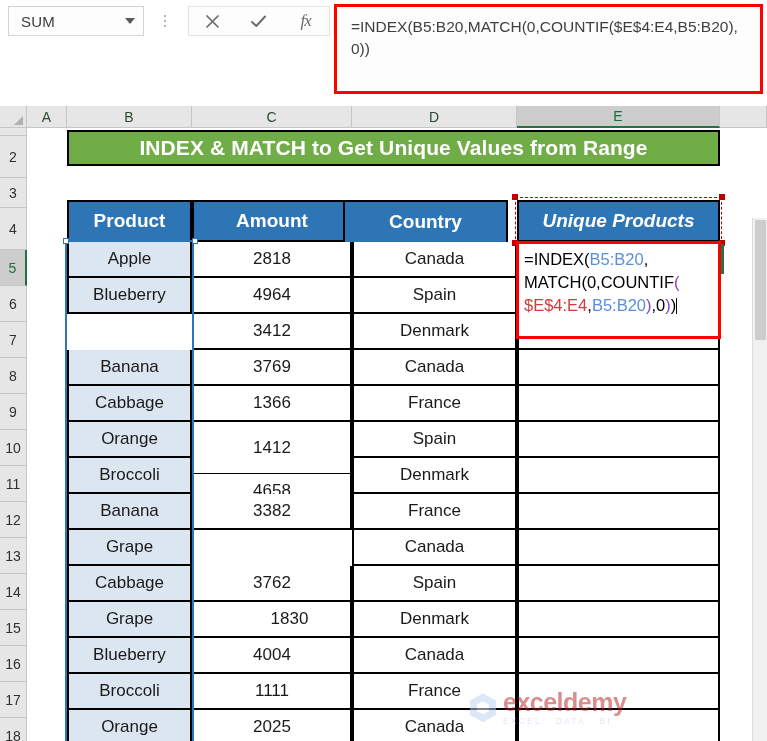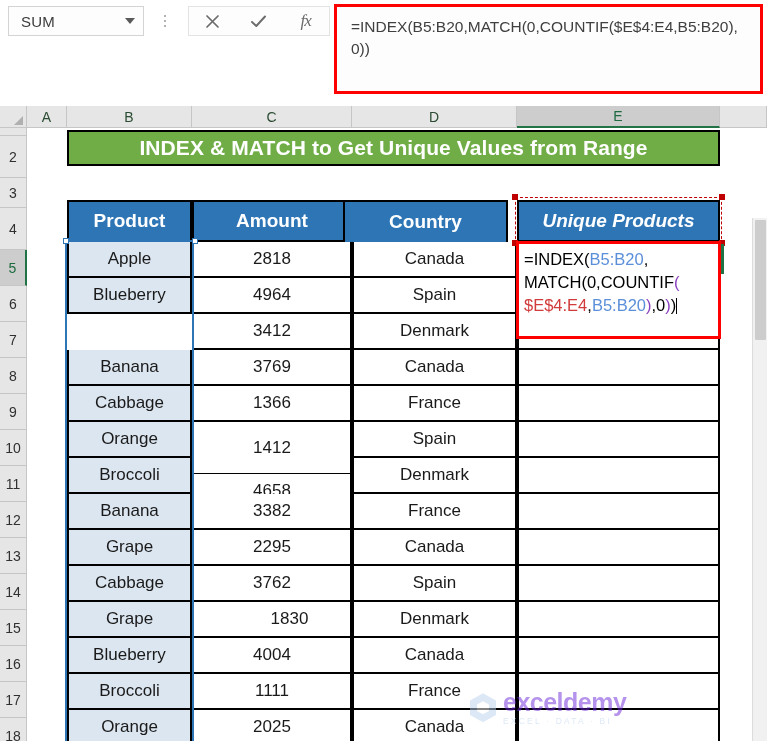--- a/index.html
+++ b/index.html
@@ -264,21 +264,21 @@
   .wm-hex::after {
     content: "";
     position: absolute; left: 7px; top: 8px;
     width: 12px; height: 13px;
     background: #ffffff;
     clip-path: polygon(50% 0%, 100% 25%, 100% 75%, 50% 100%, 0% 75%, 0% 25%);
   }
   .wm-txt { line-height: 1; }
   .wm-name {
     font-size: 25px; font-weight: bold;
-    color: #6d28d9; letter-spacing: -.5px;
+    color: #b91c1c; letter-spacing: -.5px;
   }
   .wm-sub {
     font-size: 8.5px; color: #bcd3ee;
     letter-spacing: 2.2px; margin-top: 2px;
   }
 
   
   .vscroll {
     position: absolute; right: 0; top: 118px;
     width: 15px; height: 623px;
@@ -396,21 +396,20 @@
         <div class="cell-abs tcell plain" style="left: 490px; top: 294px; width: 203px; height: 36px;"></div>
         <div class="cell-abs tcell product" style="left: 40px; top: 330px; width: 125px; height: 36px;">Broccoli</div>
         <div class="cell-abs tcell plain" style="left: 165px; top: 330px; width: 160px; height: 36px; margin-top: 16px;">4658</div>
         <div class="cell-abs tcell plain" style="left: 325px; top: 330px; width: 165px; height: 36px;">Denmark</div>
         <div class="cell-abs tcell plain" style="left: 490px; top: 330px; width: 203px; height: 36px;"></div>
         <div class="cell-abs tcell product" style="left: 40px; top: 366px; width: 125px; height: 36px;">Banana</div>
         <div class="cell-abs tcell plain" style="left: 165px; top: 366px; width: 160px; height: 36px;">3382</div>
         <div class="cell-abs tcell plain" style="left: 325px; top: 366px; width: 165px; height: 36px;">France</div>
         <div class="cell-abs tcell plain" style="left: 490px; top: 366px; width: 203px; height: 36px;"></div>
         <div class="cell-abs tcell product" style="left: 40px; top: 402px; width: 125px; height: 36px;">Grape</div>
-        <div class="cell-abs tcell plain" style="left: 165px; top: 402px; width: 160px; height: 36px;">2295</div>
         <div class="cell-abs tcell plain" style="left: 325px; top: 402px; width: 165px; height: 36px;">Canada</div>
         <div class="cell-abs tcell plain" style="left: 490px; top: 402px; width: 203px; height: 36px;"></div>
         <div class="cell-abs tcell product" style="left: 40px; top: 438px; width: 125px; height: 36px;">Cabbage</div>
         <div class="cell-abs tcell plain" style="left: 165px; top: 438px; width: 160px; height: 36px;">3762</div>
         <div class="cell-abs tcell plain" style="left: 325px; top: 438px; width: 165px; height: 36px;">Spain</div>
         <div class="cell-abs tcell plain" style="left: 490px; top: 438px; width: 203px; height: 36px;"></div>
         <div class="cell-abs tcell product" style="left: 40px; top: 474px; width: 125px; height: 36px;">Grape</div>
         <div class="cell-abs tcell plain" style="left: 165px; top: 474px; width: 160px; height: 36px; padding-left: 35px;">1830</div>
         <div class="cell-abs tcell plain" style="left: 325px; top: 474px; width: 165px; height: 36px;">Denmark</div>
         <div class="cell-abs tcell plain" style="left: 490px; top: 474px; width: 203px; height: 36px;"></div>

